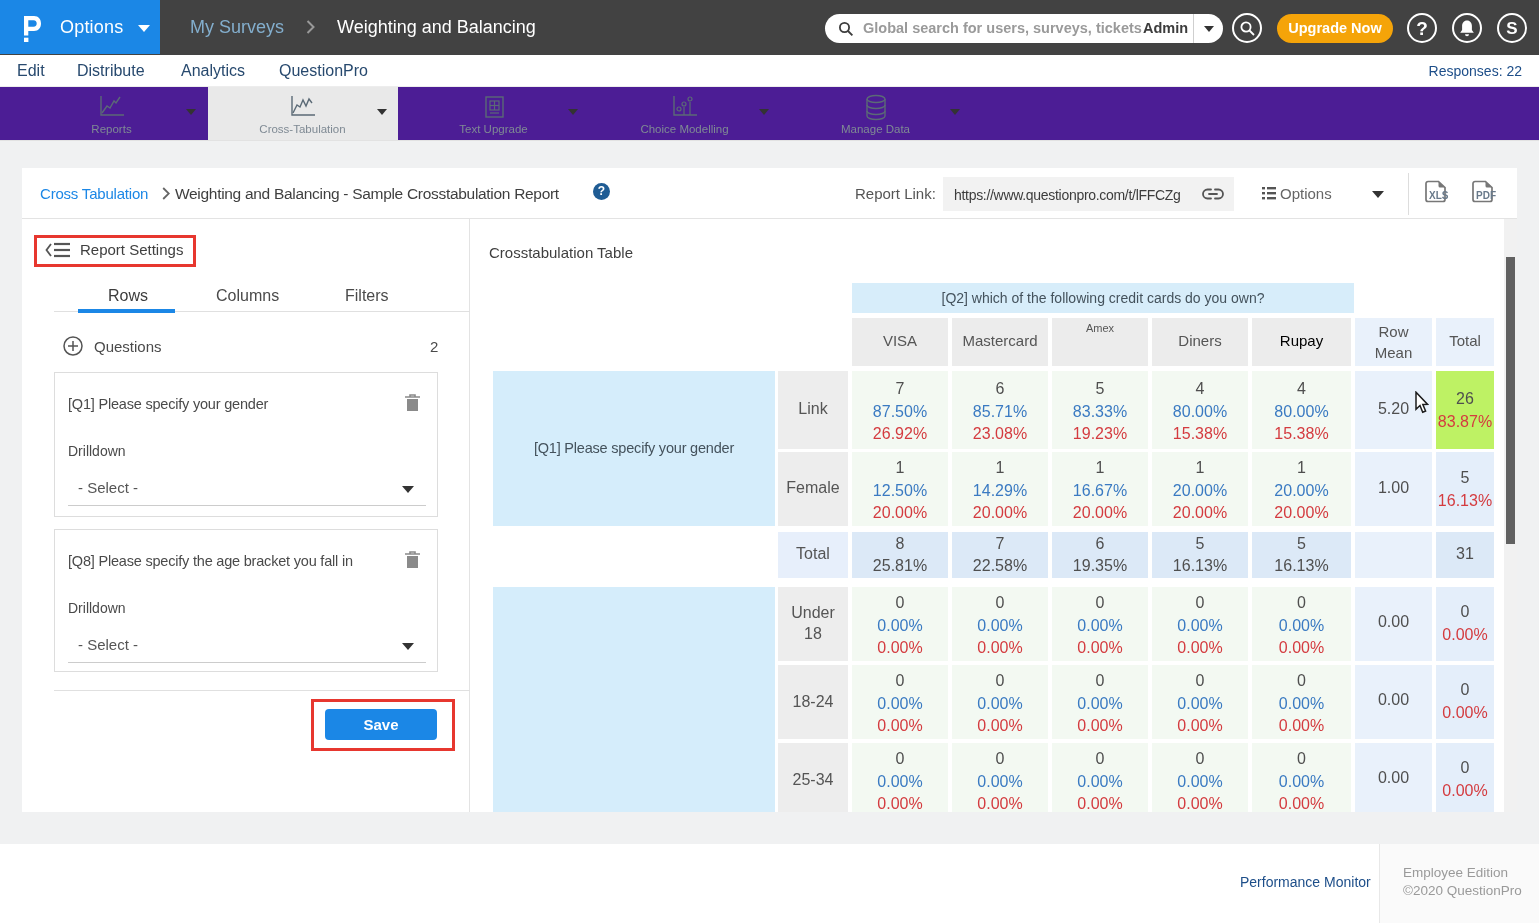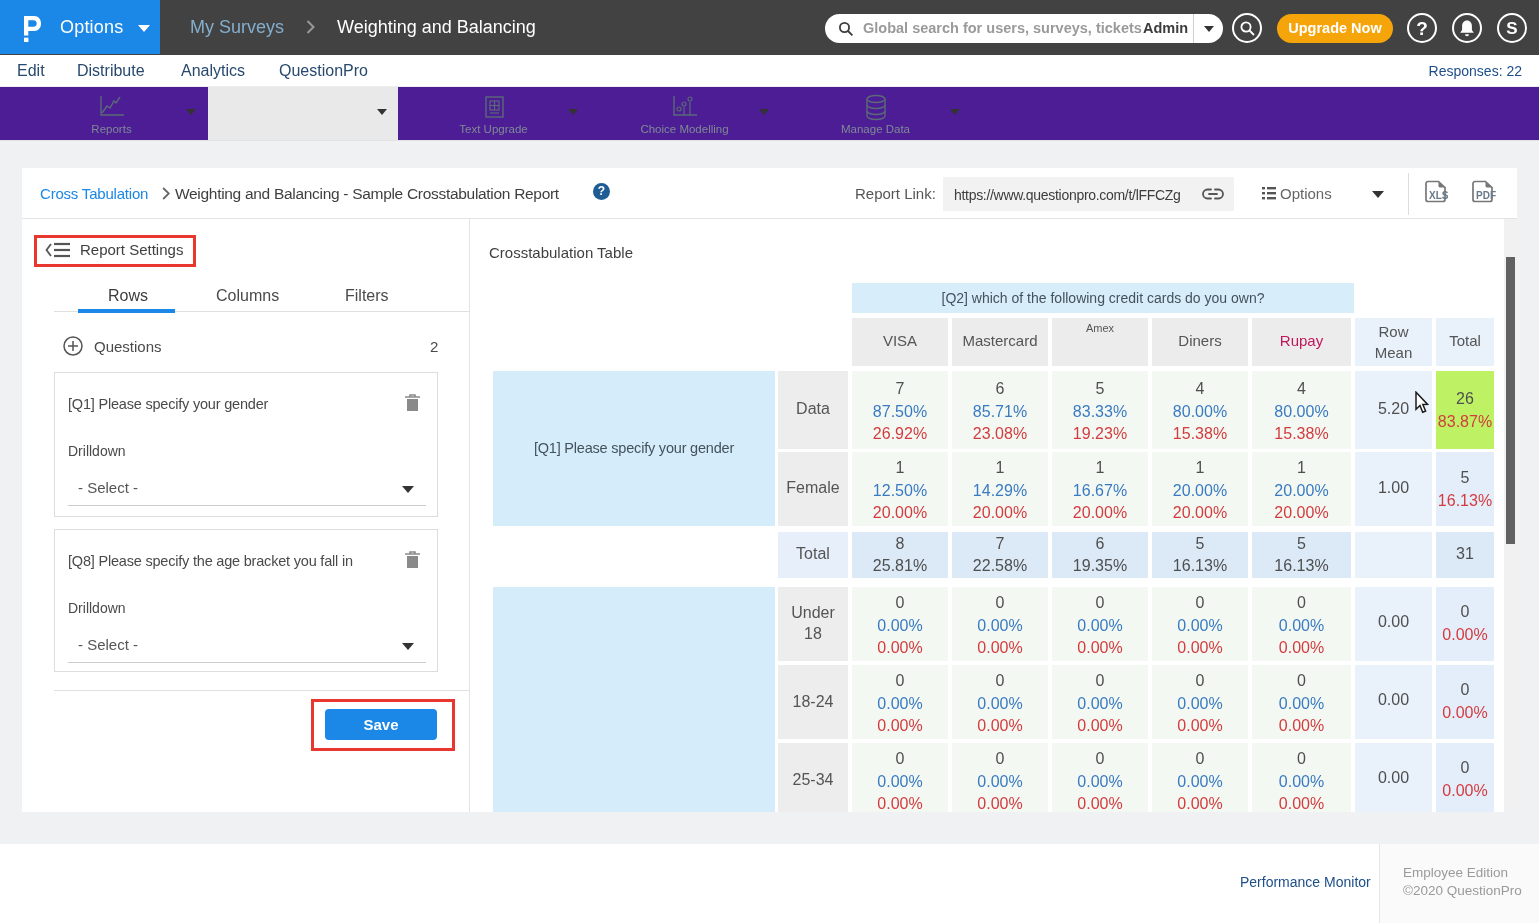--- a/index.html
+++ b/index.html
@@ -108,20 +108,27 @@
 <div id="toolbar">
   <div class="ttab" style="left:16px;">
     <svg class="ic" width="30" height="26" viewBox="0 0 30 26">
         <path d="M4 2 V21 H27" fill="none" stroke="#5b6a76" stroke-width="1.4"></path>
         <path d="M5 19 L10 12 L13 14 L17 7 L19 9 L23 3" fill="none" stroke="#5b6a76" stroke-width="1.4"></path>
       </svg>
     <div class="lbl">Reports</div>
   </div>
   <div class="tcaret" style="left:186px;"></div>
   <div class="abs" style="left:208px;top:0;width:190px;height:53px;background:#e9e9e9;"></div>
+  <div class="ttab" style="left:207px;">
+    <svg class="ic" width="30" height="26" viewBox="0 0 30 26">
+        <path d="M4 2 V21 H27" fill="none" stroke="#5b6a76" stroke-width="1.4"></path>
+        <path d="M5 19 L9 11 L12 13 L15 6 L18 12 L21 5 L24 9" fill="none" stroke="#5b6a76" stroke-width="1.4"></path>
+      </svg>
+    <div class="lbl">Cross-Tabulation</div>
+  </div>
   <div class="tcaret" style="left:377px;"></div>
   <div class="ttab" style="left:398px;">
     <svg class="ic" width="26" height="26" viewBox="0 0 26 26">
         <rect x="5" y="3" width="17" height="20" fill="none" stroke="#5b6a76" stroke-width="1.4"></rect>
         <rect x="9" y="7" width="9" height="9" fill="none" stroke="#5b6a76" stroke-width="1.2"></rect>
         <line x1="13.5" y1="7" x2="13.5" y2="16" stroke="#5b6a76" stroke-width="1.2"></line>
         <line x1="9" y1="11.5" x2="18" y2="11.5" stroke="#5b6a76" stroke-width="1.2"></line>
         <line x1="9" y1="19" x2="18" y2="19" stroke="#5b6a76" stroke-width="1.2"></line>
       </svg>
     <div class="lbl">Text Upgrade</div>
@@ -264,33 +271,33 @@
 <div class="tc" style="left:930px;top:150px;width:96px;height:48px;background:#ececec;">
         <div style="padding-top:14px;color:#555;font-size:15px;">Mastercard</div>
       </div>
 <div class="tc" style="left:1030px;top:150px;width:96px;height:48px;background:#ececec;">
         <div style="padding-top:4px;color:#555;font-size:11px;">Amex</div>
       </div>
 <div class="tc" style="left:1130px;top:150px;width:96px;height:48px;background:#ececec;">
         <div style="padding-top:14px;color:#555;font-size:15px;">Diners</div>
       </div>
 <div class="tc" style="left:1230px;top:150px;width:99px;height:48px;background:#ececec;">
-        <div style="padding-top:14px;color:#be185d;font-size:15px;">Rupay</div>
+        <div style="padding-top:14px;color:#000000;font-size:15px;">Rupay</div>
       </div>
 <div class="tc" style="left:1333px;top:150px;width:77px;height:48px;background:#e9f1fb;">
         <div style="padding-top:3px;color:#555;line-height:21px;font-size:15px;">Row<br>Mean</div>
       </div>
 <div class="tc" style="left:1414px;top:150px;width:58px;height:48px;background:#e9f1fb;">
         <div style="padding-top:14px;color:#555;font-size:15px;">Total</div>
       </div>
 <div class="tc" style="left:471px;top:203px;width:282px;height:155px;background:#d5edfb;">
         <div style="padding-top:69px;color:#44525c;font-size:14.5px;letter-spacing:-0.2px;">[Q1] Please specify your gender</div>
       </div>
 <div class="tc" style="left:756px;top:203px;width:70px;height:78px;background:#ededed;">
-        <div style="padding-top:29px;color:#555;font-size:16px;">Data</div>
+        <div style="padding-top:29px;color:#555;font-size:16px;">Link</div>
       </div>
 <div class="tc" style="left:830px;top:203px;width:96px;height:78px;background:#f3f9f2;">
         <div style="padding-top:7px;line-height:22.5px;font-size:16px;">7<br><span class="blue">87.50%</span><br><span class="red">26.92%</span></div>
       </div>
 <div class="tc" style="left:930px;top:203px;width:96px;height:78px;background:#f3f9f2;">
         <div style="padding-top:7px;line-height:22.5px;font-size:16px;">6<br><span class="blue">85.71%</span><br><span class="red">23.08%</span></div>
       </div>
 <div class="tc" style="left:1030px;top:203px;width:96px;height:78px;background:#f3f9f2;">
         <div style="padding-top:7px;line-height:22.5px;font-size:16px;">5<br><span class="blue">83.33%</span><br><span class="red">19.23%</span></div>
       </div>

